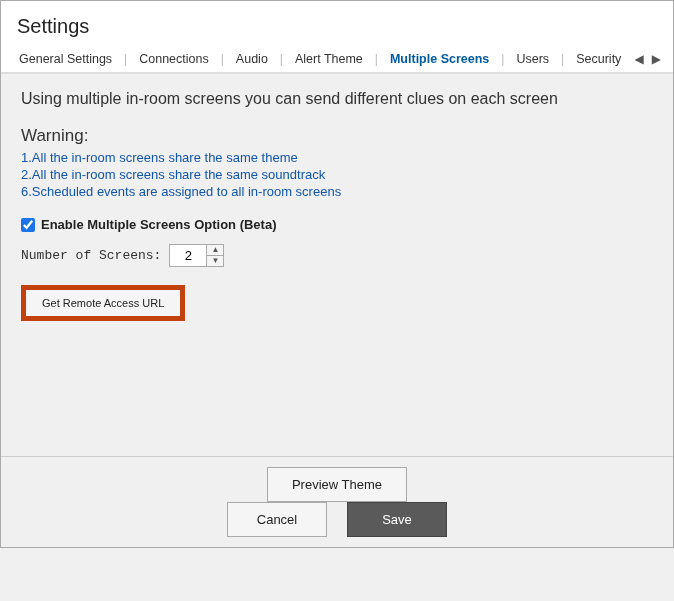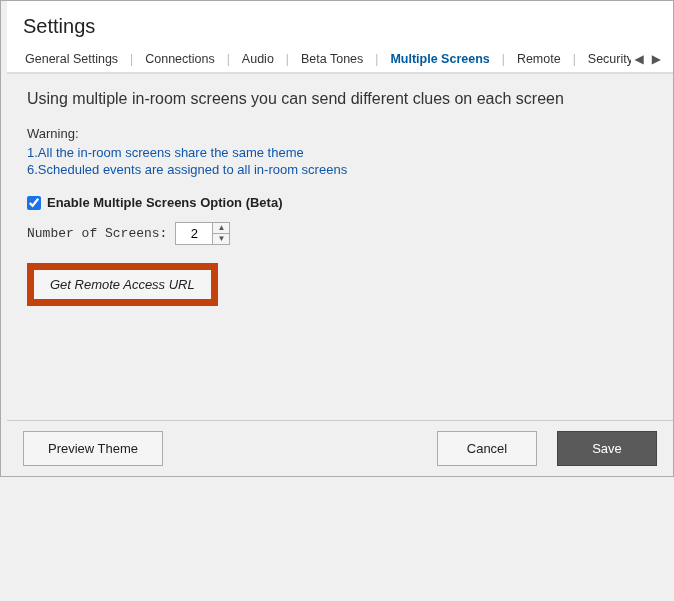--- a/index.html
+++ b/index.html
@@ -7,26 +7,25 @@
       font-family: 'Segoe UI', Arial, sans-serif;
       font-size: 13px;
       background: #f0f0f0;
       width: 674px;
       height: 601px;
       overflow: hidden;
       color: #222;
     }
     .window {
       width: 674px;
-      height: 477px;
+      height: 548px;
       background: #f0f0f0;
       display: flex;
       flex-direction: column;
       border: 1px solid #aaa;
-      padding-left: 6px;
     }
     .title-bar {
       background: #fff;
       padding: 14px 16px 8px 16px;
       border-bottom: none;
     }
     .title-bar h1 {
       font-size: 20px;
       font-weight: 300;
       color: #222;
@@ -78,21 +77,21 @@
     }
     .info-text {
       color: #333;
       font-size: 16px;
       margin-bottom: 18px;
     }
     .warning-section {
       margin-bottom: 18px;
     }
     .warning-title {
-      font-size: 13px;
+      font-size: 17px;
       color: #333;
       margin-bottom: 4px;
     }
     .warning-list {
       list-style: none;
       padding: 0;
     }
     .warning-list li {
       font-size: 13px;
       color: #1155aa;
@@ -154,36 +153,36 @@
       line-height: 1;
       padding: 1px 4px;
       color: #555;
       flex: 1;
     }
     .spinner-btn:first-child {
       border-bottom: 1px solid #aaa;
     }
     .get-url-btn {
       background: #f5f5f5;
-      border: 7px solid #c2410c;
+      border: 5px solid #c2410c;
       padding: 7px 16px;
-      font-size: 13px;
+      font-size: 11px;
       cursor: pointer;
       color: #222;
       font-weight: 500;
-      font-style: italic;
     }
     .footer {
       background: #f0f0f0;
       border-top: 1px solid #ccc;
       padding: 10px 16px;
       display: flex;
       align-items: center;
       justify-content: space-between;
       flex-shrink: 0;
+      flex-direction: column;
     }
     .footer-left { display: flex; }
     .footer-right { display: flex; gap: 20px; align-items: flex-end; }
     .footer-btn {
       background: #f5f5f5;
       border: 1px solid #aaa;
       padding: 9px 24px;
       font-size: 13px;
       cursor: pointer;
       color: #222;
@@ -207,40 +206,41 @@
 
   <div class="tab-bar">
 
     <div id="tabs-container" style="display:flex;align-items:center;flex:1;overflow:hidden;">
         <div class="tab-item">General Settings</div>
         <span class="tab-separator">|</span>
         <div class="tab-item">Connections</div>
         <span class="tab-separator">|</span>
         <div class="tab-item">Audio</div>
         <span class="tab-separator">|</span>
-        <div class="tab-item">Beta Tones</div>
+        <div class="tab-item">Alert Theme</div>
         <span class="tab-separator">|</span>
         <div class="tab-item active">Multiple Screens</div>
         <span class="tab-separator">|</span>
-        <div class="tab-item">Remote</div>
+        <div class="tab-item">Users</div>
         <span class="tab-separator">|</span>
         <div class="tab-item">Security</div>
         <span class="tab-separator">|</span>
       </div>
     <button class="tab-nav-btn">◀</button>
     <button class="tab-nav-btn">▶</button>
   </div>
 
   <div class="content-area">
     <p class="info-text">Using multiple in-room screens you can send different clues on each screen</p>
 
     <div class="warning-section">
       <p class="warning-title">Warning:</p>
       <ul class="warning-list" id="warning-list">
           <li>1.All the in-room screens share the same theme</li>
+          <li>2.All the in-room screens share the same soundtrack</li>
           <li>6.Scheduled events are assigned to all in-room screens</li>
         </ul>
     </div>
 
     <div class="enable-option">
       <input type="checkbox" checked="" id="enable-checkbox" style="">
       <label class="enable-label" for="enable-checkbox">Enable Multiple Screens Option (Beta)</label>
     </div>
 
     <div class="screens-row">

